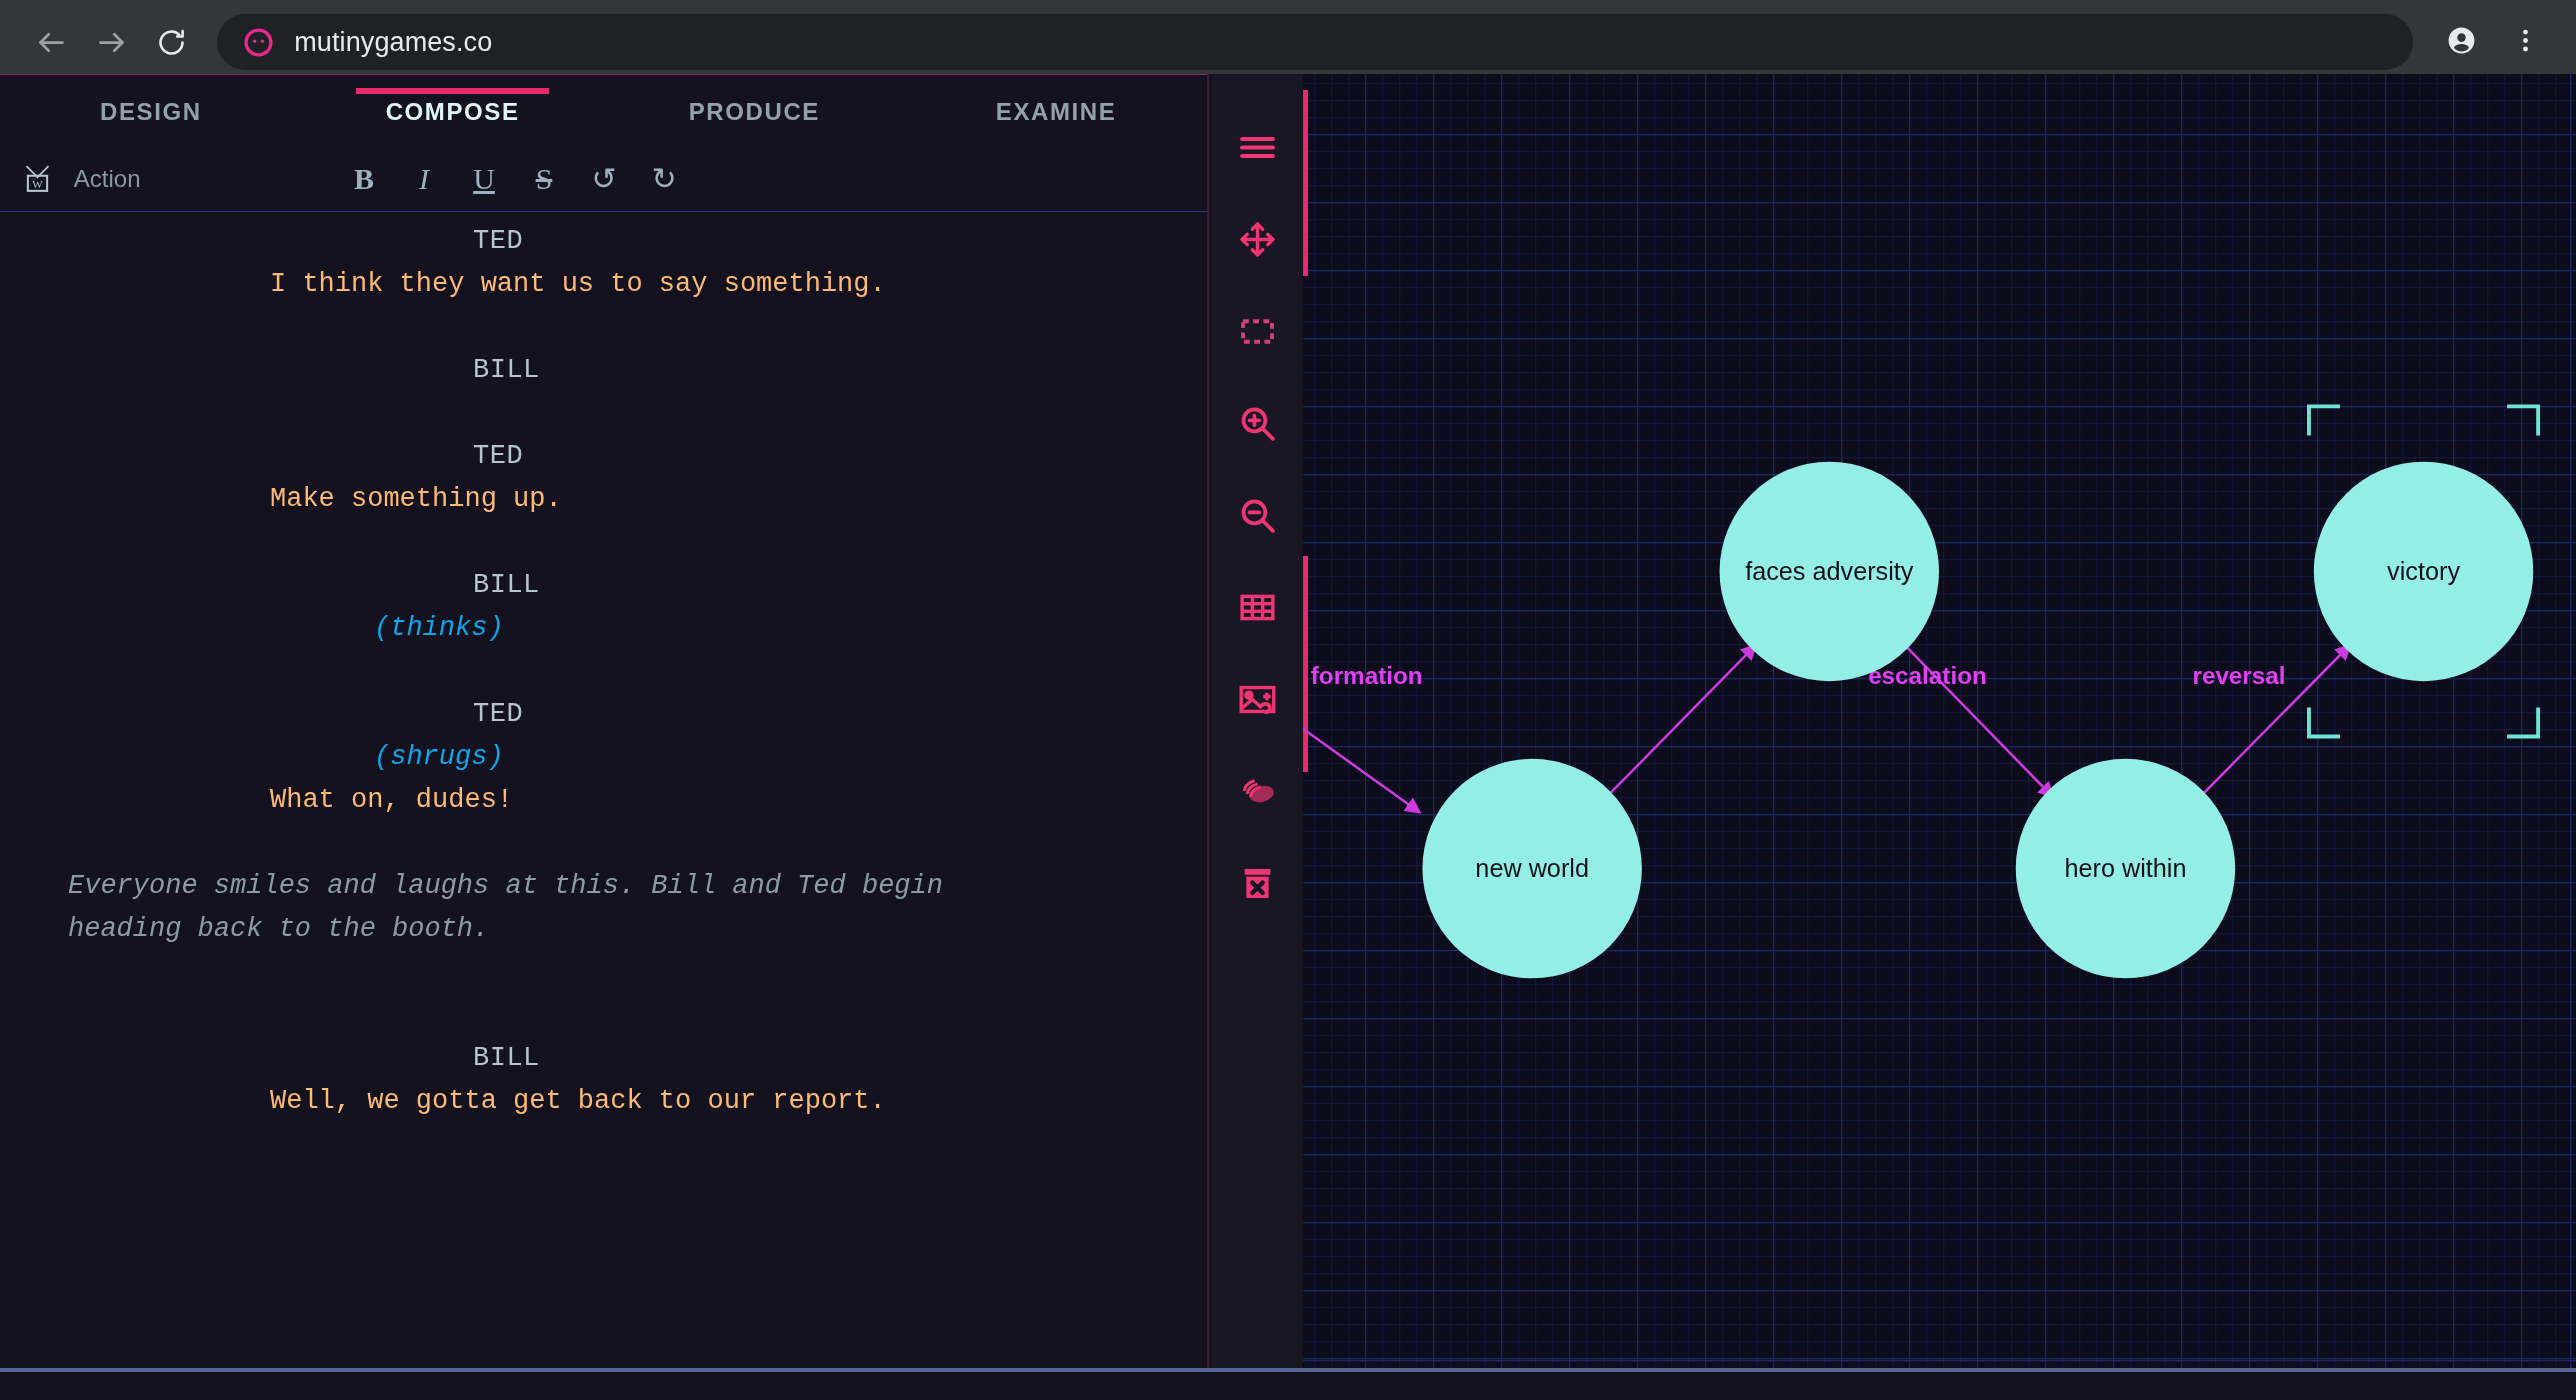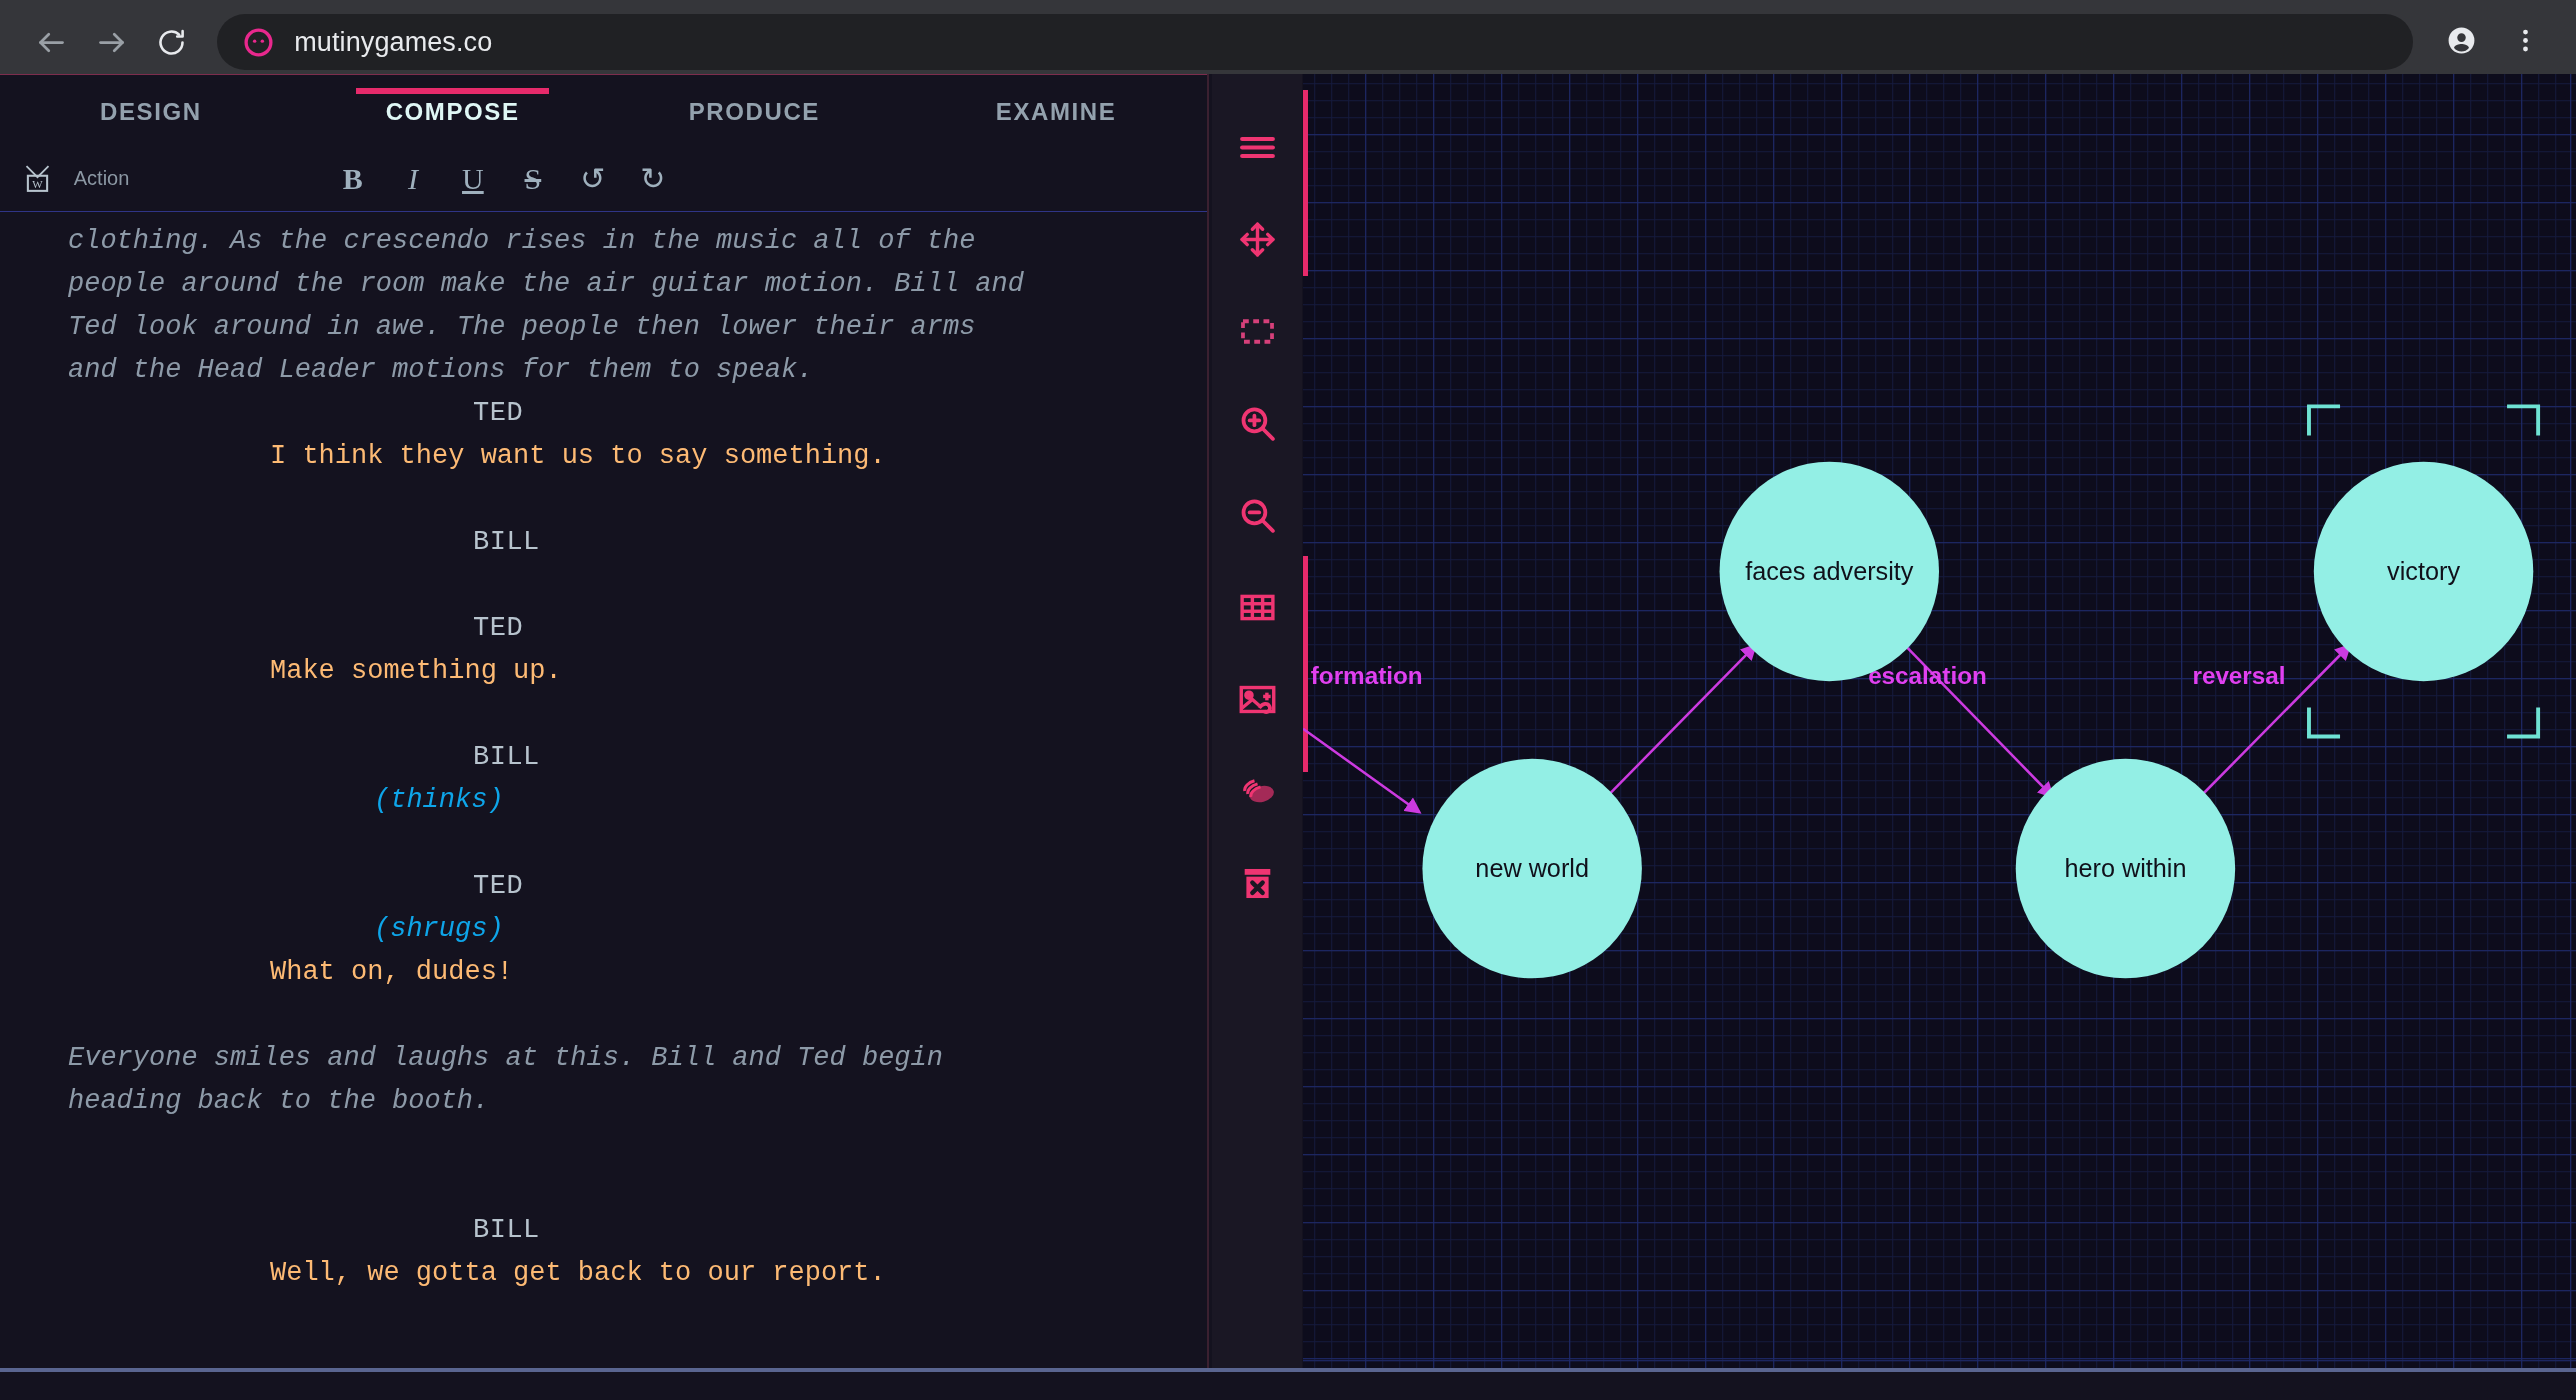--- a/index.html
+++ b/index.html
@@ -118,21 +118,21 @@
     height: 66px;
     display: flex;
     align-items: center;
     padding-left: 21.4px;
     border-bottom: 1.9px solid #2f3486;
     gap: 0;
   }
   .fb-icon { width: 33px; height: 33px; flex: 0 0 auto; }
   .fb-label {
     color: #8b97a3;
-    font-size: 20px;
+    font-size: 24px;
     margin-left: 19.4px;
     font-family: "Liberation Sans", sans-serif;
   }
   .fb-tools {
     margin-left: 206px;
     display: flex;
     align-items: center;
     gap: 25px;
   }
   .fb-btn {
@@ -348,21 +348,20 @@
         <span class="fb-btn bold">B</span>
         <span class="fb-btn italic">I</span>
         <span class="fb-btn underline">U</span>
         <span class="fb-btn strike">S</span>
         <span class="fb-btn">↺</span>
         <span class="fb-btn">↻</span>
       </div>
     </div>
 
     <div class="script" id="script-body">
-        <div class="action">clothing. As the crescendo rises in the music all of the people around the room make the air guitar motion. Bill and Ted look around in awe. The people then lower their arms and the Head Leader motions for them to speak.</div>
         <div class="character">TED</div>
         <div class="dialogue">I think they want us to say something.</div>
         <div class="spacer-line"></div>
         <div class="character">BILL</div>
         <div class="spacer-line"></div>
         <div class="character">TED</div>
         <div class="dialogue">Make something up.</div>
         <div class="spacer-line"></div>
         <div class="character">BILL</div>
         <div class="parenthetical">(thinks)</div>

